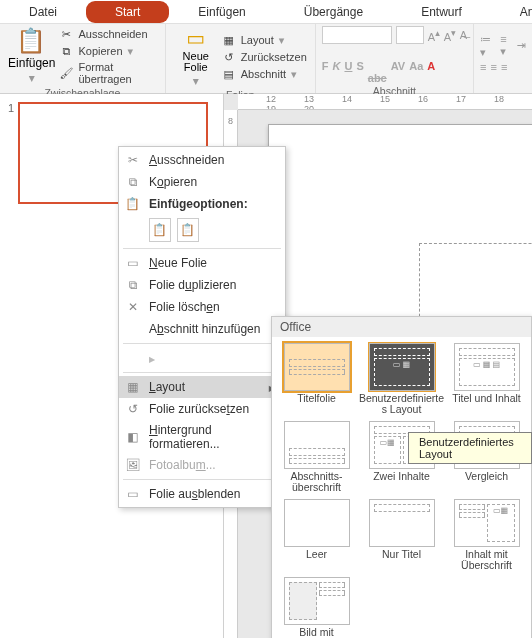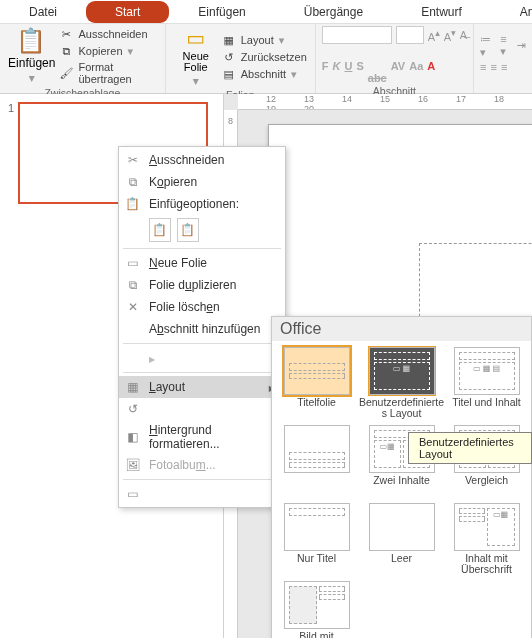--- a/index.html
+++ b/index.html
@@ -127,21 +127,21 @@
   .layout-fly {
     position:absolute;
     top:316px; left:271px;
     width:261px;
     background:#fff;
     border:1px solid #c8c8c8;
     box-shadow: 2px 2px 6px rgba(0,0,0,.25);
     z-index:6;
     padding-bottom:6px;
   }
-  .layout-fly .fly-head { background:#eee; padding:3px 8px; font-size:16px; color:#555; }
+  .layout-fly .fly-head { background:#eee; padding:3px 8px; font-size:12px; color:#555; }
   .layout-grid { display:flex; flex-wrap:wrap; gap:0; padding:2px 2px; }
   .layout-cell {
     width: 85px;
     display:flex; flex-direction:column; align-items:center;
     padding:4px 3px 2px 3px;
     font-size:10.5px; color:#444; text-align:center;
   }
   .layout-cell.selected .thumb-area { background:#ffe0b0; outline:2px solid #e8a030; }
   .layout-cell.hover .thumb-area { outline:1px solid #e8a030; }
   .thumb-area {
@@ -311,21 +311,21 @@
   <div class="cm-item">
       <span class="cm-icon">✂</span>
       <span class="cm-label"><u class="mn">A</u>usschneiden</span>
     </div>
   <div class="cm-item">
       <span class="cm-icon">⧉</span>
       <span class="cm-label">K<u class="mn">o</u>pieren</span>
     </div>
   <div class="cm-item">
       <span class="cm-icon">📋</span>
-      <span class="cm-label" style="font-weight:400;">Einfügeoptionen:</span>
+      <span class="cm-label" style="font-weight:700;">Einfügeoptionen:</span>
     </div>
   <div class="cm-paste-icons">
     <div class="pi">📋</div>
     <div class="pi">📋</div>
   </div>
   <div class="cm-sep"></div>
   <div class="cm-item">
       <span class="cm-icon">▭</span>
       <span class="cm-label"><u class="mn">N</u>eue Folie</span>
     </div>
@@ -347,32 +347,34 @@
       <span class="cm-arrow disabled"></span>
     </div>
   <div class="cm-sep"></div>
   <div class="cm-item highlight">
       <span class="cm-icon">▦</span>
       <span class="cm-label"><u class="mn">L</u>ayout</span>
       <span class="cm-arrow"></span>
     </div>
   <div class="cm-item">
       <span class="cm-icon">↺</span>
+      <span class="cm-label">Folie zurückse<u class="mn">t</u>zen</span>
     </div>
   <div class="cm-item">
       <span class="cm-icon">◧</span>
       <span class="cm-label"><u class="mn">H</u>intergrund formatieren...</span>
     </div>
   <div class="cm-item disabled">
       <span class="cm-icon">🖼</span>
       <span class="cm-label">Fotoalbu<u class="mn">m</u>...</span>
     </div>
   <div class="cm-sep"></div>
   <div class="cm-item">
       <span class="cm-icon">▭</span>
+      <span class="cm-label">Folie au<u class="mn">s</u>blenden</span>
     </div>
 </div>
 
 <div class="layout-fly">
   <div class="fly-head">Office</div>
   <div class="layout-grid">
 
     <div class="layout-cell selected">
       <div class="thumb-area">
           <div style="flex:1"></div>
@@ -402,20 +404,21 @@
         </div>
       <div class="cell-label">Titel und Inhalt</div>
     </div>
 
     <div class="layout-cell">
       <div class="thumb-area">
           <div style="flex:1"></div>
           <div class="ta-title"></div>
           <div class="ta-sub"></div>
         </div>
+      <div class="cell-label">Abschnitts-überschrift</div>
     </div>
 
     <div class="layout-cell">
       <div class="thumb-area">
           <div class="ta-title"></div>
           <div class="ta-row">
             <div class="ta-col">
               <div class="ta-icons">▭▦</div>
             </div>
             <div class="ta-col">
@@ -439,30 +442,30 @@
             </div>
             <div class="ta-col">
               <div class="ta-icons">▭▦</div>
             </div>
           </div>
         </div>
       <div class="cell-label">Vergleich</div>
     </div>
 
     <div class="layout-cell">
-      <div class="thumb-area">
-          <div class="ta-title"></div>
-          <div style="flex:1"></div>
-        </div>
-      <div class="cell-label">Nur Titel</div>
-    </div>
-
-    <div class="layout-cell">
       <div class="thumb-area"></div>
       <div class="cell-label">Leer</div>
+    </div>
+
+    <div class="layout-cell">
+      <div class="thumb-area">
+          <div class="ta-title"></div>
+          <div style="flex:1"></div>
+        </div>
+      <div class="cell-label">Nur Titel</div>
     </div>
 
     <div class="layout-cell">
       <div class="thumb-area">
           <div class="ta-row" style="flex:1;">
             <div style="flex:1; display:flex; flex-direction:column; gap:2px;">
               <div class="ta-sub"></div>
               <div class="ta-sub"></div>
             </div>
             <div class="ta-col">

